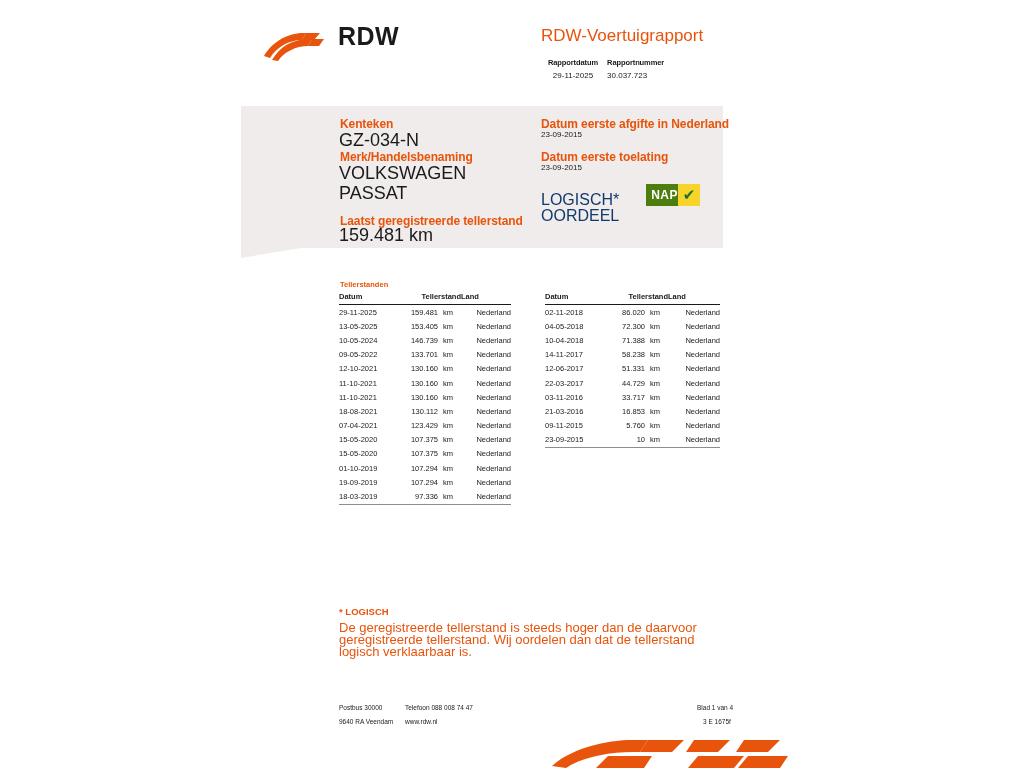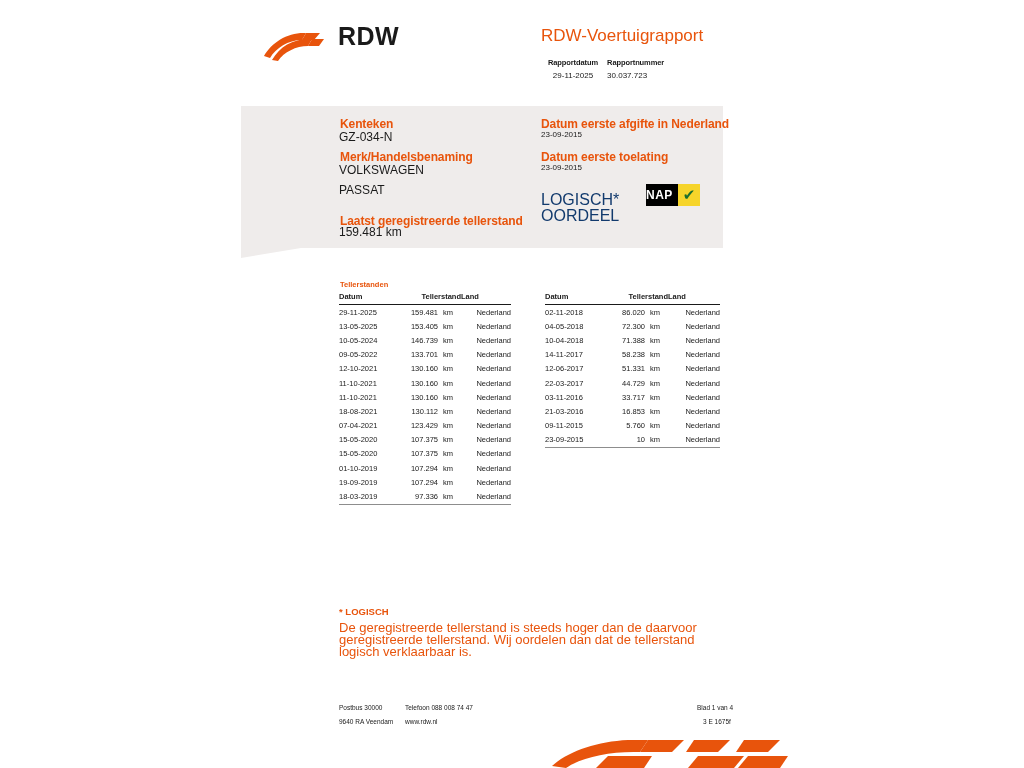--- a/index.html
+++ b/index.html
@@ -102,21 +102,21 @@
   }
   .p-label {
     position: absolute;
     font-size: 12px;
     font-weight: bold;
     color: #e8540c;
     letter-spacing: -0.1px;
   }
   .p-value {
     position: absolute;
-    font-size: 12px;
+    font-size: 18px;
     color: #1a1a1a;
   }
   .p-value.small {
     font-size: 8px;
   }
   #lbl-kenteken { left: 340px; top: 117px; }
   #val-kenteken { left: 339px; top: 130px; }
   #lbl-merk { left: 340px; top: 150px; }
   #val-merk { left: 339px; top: 163px; }
   #val-merk2 { left: 339px; top: 183px; }
@@ -143,25 +143,25 @@
     top: 184px;
     width: 54px;
     height: 22px;
   }
   .nap-black {
     position: absolute;
     left: 0;
     top: 0;
     width: 32px;
     height: 22px;
-    background: #000000;
+    background: #4d7c0f;
     color: #ffffff;
     font-size: 12px;
     font-weight: bold;
-    text-align: left;
+    text-align: right;
     line-height: 22px;
     letter-spacing: 0.5px;
   }
   .nap-yellow {
     position: absolute;
     left: 32px;
     top: 0;
     width: 22px;
     height: 22px;
     background: #f6d42a;

